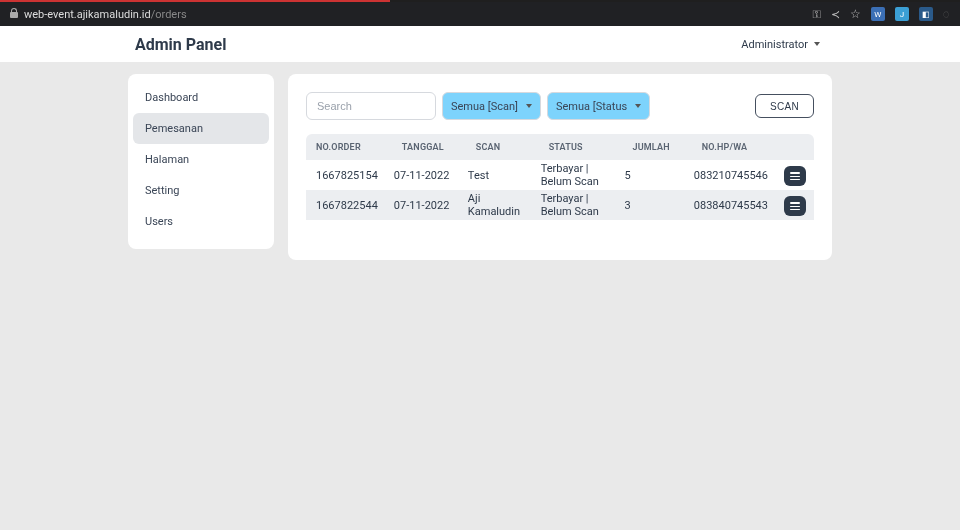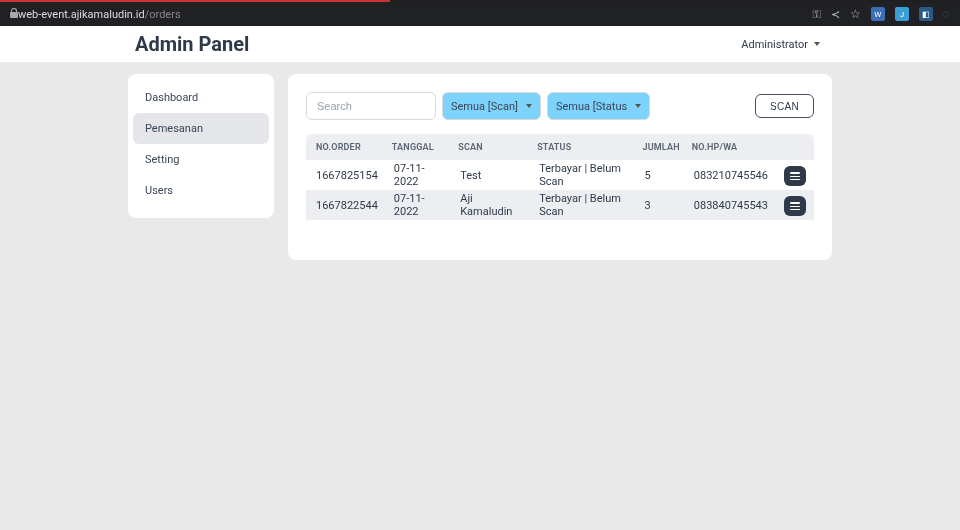--- a/index.html
+++ b/index.html
@@ -26,34 +26,34 @@
   .url-bar {
     background: #202124;
     height: 24px;
     display: flex;
     align-items: center;
     padding: 0 10px;
     color: #aaa;
     font-size: 11px;
     justify-content: space-between;
   }
-  .url-left { display: flex; align-items: flex-start; }
+  .url-left { display: flex; align-items: flex-start; gap: 6px; }
   .url-icons { display: flex; align-items: center; gap: 10px; }
   .url-domain { color: #ddd; }
   .url-path { color: #888; }
   .header {
     background: #fff;
     height: 36px;
     display: flex;
     align-items: center;
     justify-content: space-between;
     padding: 0 140px 0 135px;
   }
   .header-title {
-    font-size: 20px;
+    font-size: 16px;
     font-weight: 700;
     color: #2e3a4a;
   }
   .header-user {
     font-size: 11px;
     color: #2e3a4a;
     display: flex;
     align-items: center;
     gap: 6px;
     cursor: pointer;
@@ -135,21 +135,21 @@
     font-size: 11px;
   }
   .table thead tr {
     background: #eceef1;
   }
   .table th {
     text-align: left;
     font-size: 9px;
     font-weight: 600;
     color: #5a6472;
-    padding: 8px 6px;
+    padding: 8px 16px;
     letter-spacing: 0.2px;
   }
   .table th:first-child { border-top-left-radius: 6px; padding-left: 10px;}
   .table th:last-child { border-top-right-radius: 6px; }
   .table tbody tr td {
     padding: 2px 8px;
     color: #2e3a4a;
     font-size: 11px;
   }
   .table tbody tr td:first-child { padding-left: 10px; }
@@ -245,20 +245,21 @@
   <div class="header-user">
     <span>Administrator</span>
     <span class="chev"></span>
   </div>
 </div>
 
 <div class="content">
   <div class="sidebar">
     <div class="sidebar-item">Dashboard</div>
     <div class="sidebar-item active">Pemesanan</div>
+    <div class="sidebar-item">Halaman</div>
     <div class="sidebar-item">Setting</div>
     <div class="sidebar-item">Users</div>
   </div>
 
   <div class="main">
     <div class="toolbar">
       <input class="search-input" placeholder="Search" style="">
       <div class="select-box">
         <span>Semua [Scan]</span>
         <span class="chev"></span>

